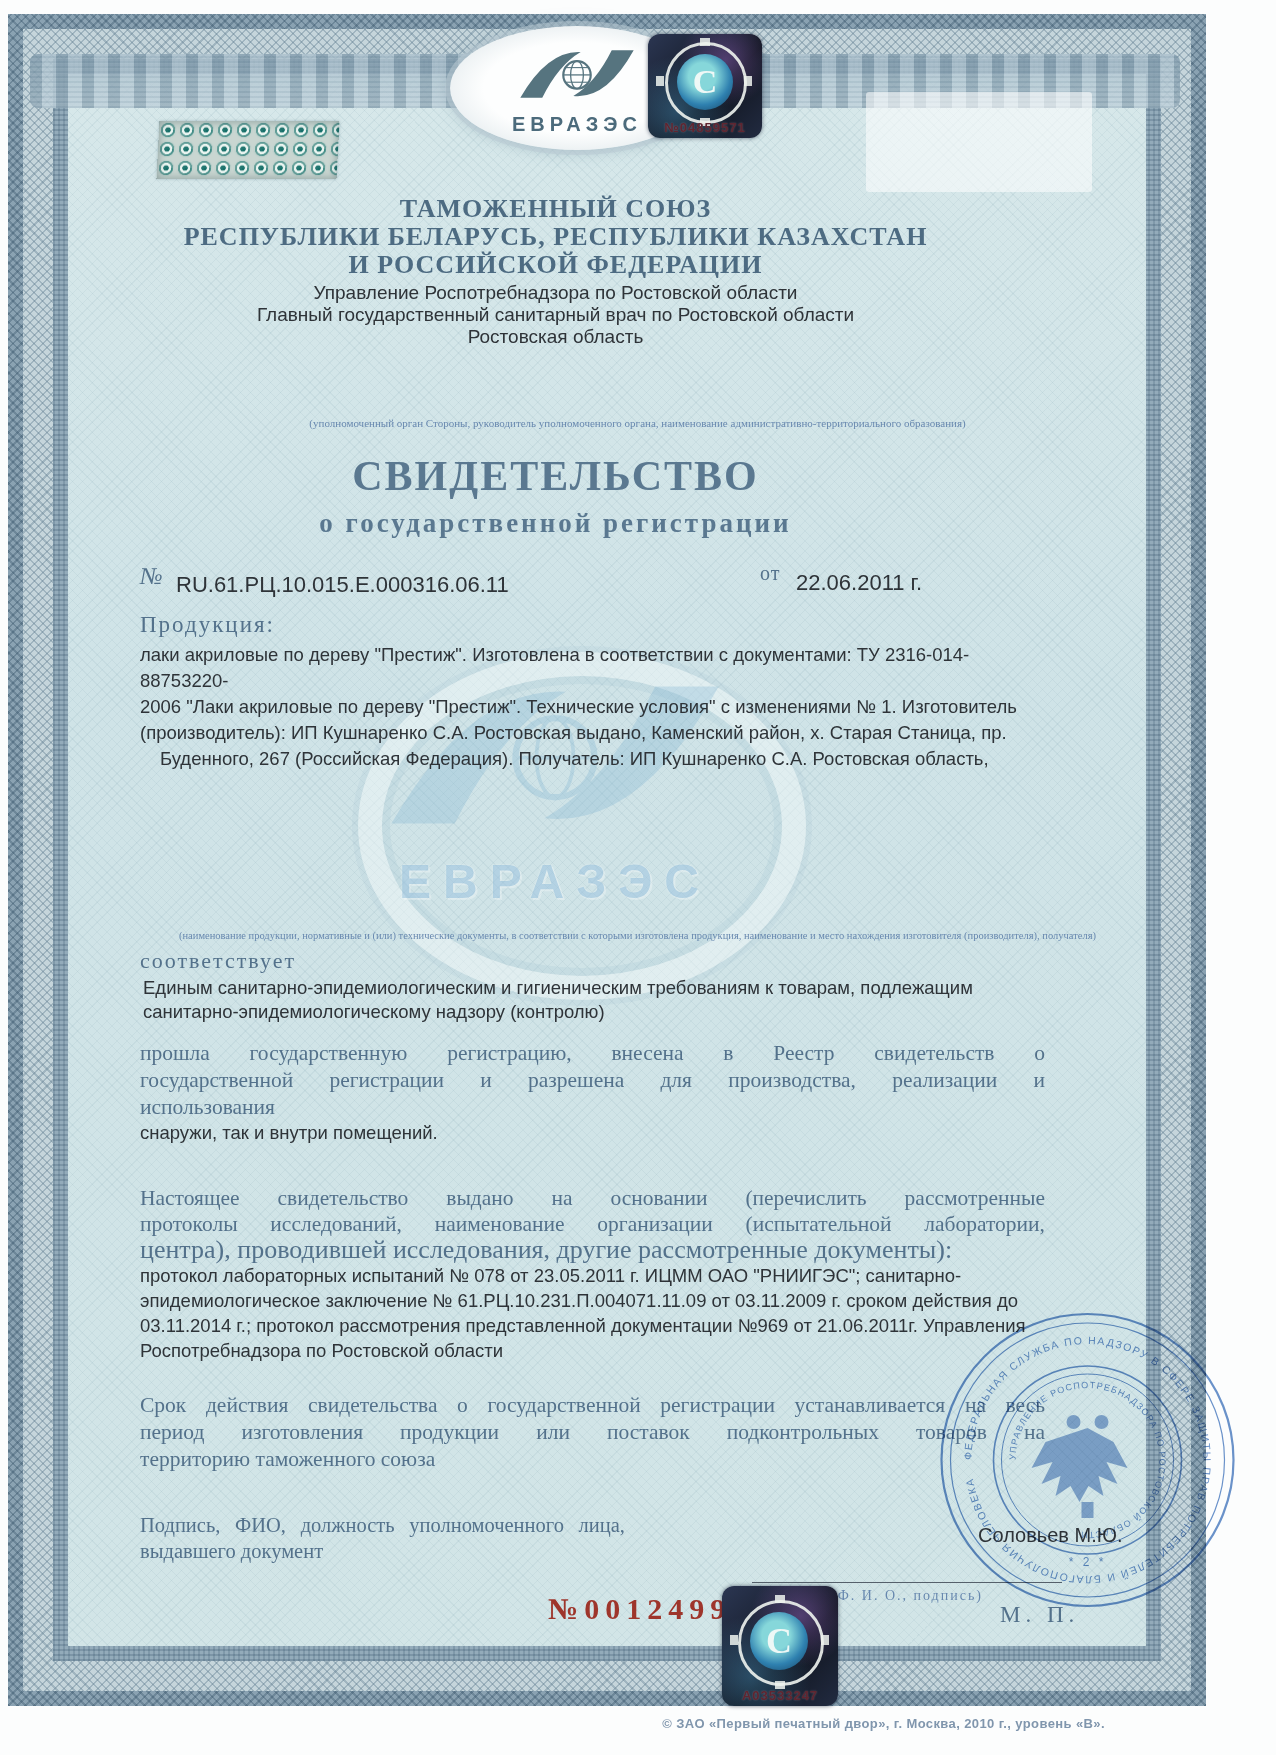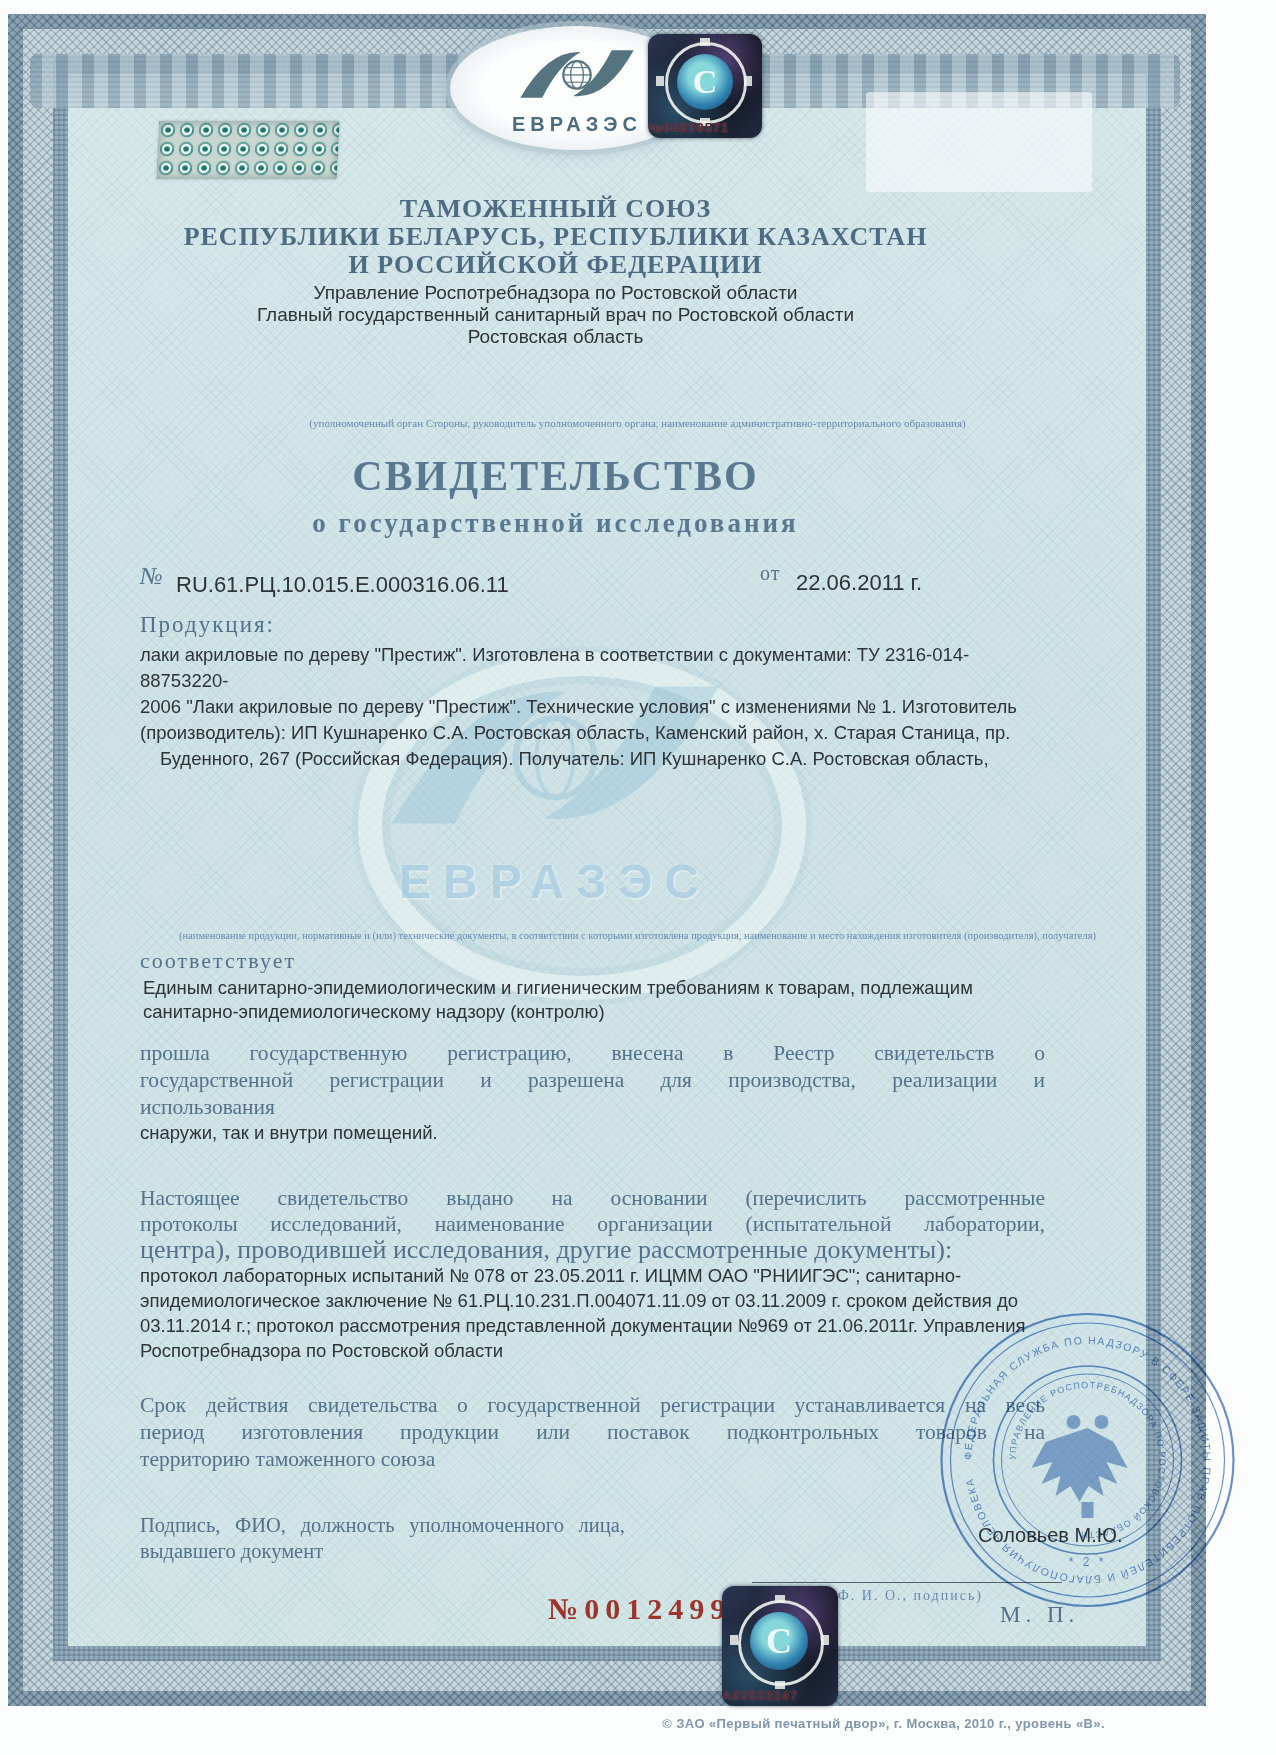--- a/index.html
+++ b/index.html
@@ -56,21 +56,21 @@
       background:
         radial-gradient(circle at 68% 25%, rgba(130,90,170,.55), transparent 42%),
         radial-gradient(circle at 25% 75%, rgba(70,140,180,.45), transparent 48%),
         linear-gradient(135deg,#2b3652,#10151f 58%,#222b41);
       box-shadow:0 0 4px rgba(20,30,50,.6);}
   .holo .ring{position:absolute;border:3px solid rgba(238,243,238,.9);border-radius:50%;}
   .holo .tick{position:absolute;background:rgba(238,243,238,.85);}
   .holo .disc{position:absolute;border-radius:50%;display:flex;align-items:center;justify-content:center;
       background:radial-gradient(circle at 45% 40%, #86d7da 0 30%, #2f81b0 62%, #123a5a);
       color:#eef8f6;font-weight:bold;font-family:"Liberation Serif",serif;}
-  .holo .num{position:absolute;bottom:3px;width:100%;
+  .holo .num{position:absolute;bottom:3px;width:100%;text-align:center;
       font:bold 13px "Liberation Sans",sans-serif;color:#5f2530;letter-spacing:1px;
       text-shadow:0 0 2px rgba(255,190,190,.35);}
   
   #wm-oval{position:absolute;left:358px;top:652px;width:400px;height:300px;border-radius:50%;
       border:24px solid rgba(248,252,252,.42);
       box-shadow:inset 0 0 0 8px rgba(165,195,210,.22), 0 0 0 6px rgba(165,195,210,.18);}
   #watermark{position:absolute;left:320px;top:660px;width:470px;text-align:center;opacity:.55;}
   #watermark svg{opacity:.55;}
   .wm-label{font-weight:bold;font-size:48px;letter-spacing:12px;color:rgba(95,158,205,.60);
       text-shadow:0 0 2px rgba(255,255,255,.9), 2px 2px 0 rgba(255,255,255,.5);}
@@ -136,21 +136,21 @@
   <div class="abs ctr serif hdr" style="left:68px;top:222px;width:975px;font-size:26px;">РЕСПУБЛИКИ БЕЛАРУСЬ, РЕСПУБЛИКИ КАЗАХСТАН</div>
   <div class="abs ctr serif hdr" style="left:68px;top:250px;width:975px;font-size:26px;">И РОССИЙСКОЙ ФЕДЕРАЦИИ</div>
 
   <div class="abs ctr sans-dark" style="left:68px;top:282px;width:975px;font-size:19px;">Управление Роспотребнадзора по Ростовской области</div>
   <div class="abs ctr sans-dark" style="left:68px;top:304px;width:975px;font-size:19px;">Главный государственный санитарный врач по Ростовской области</div>
   <div class="abs ctr sans-dark" style="left:68px;top:326px;width:975px;font-size:19px;">Ростовская область</div>
 
   <div class="abs ctr note" style="left:130px;top:417px;width:1015px;font-size:11px;">(уполномоченный орган Стороны, руководитель уполномоченного органа, наименование административно-территориального образования)</div>
 
   <div class="abs ctr serif" style="left:68px;top:452px;width:975px;font-size:42px;font-weight:bold;color:#5a7890;letter-spacing:2px;">СВИДЕТЕЛЬСТВО</div>
-  <div class="abs ctr serif" style="left:68px;top:508px;width:975px;font-size:27px;font-weight:bold;color:#5a7890;letter-spacing:3px;">о государственной исследования</div>
+  <div class="abs ctr serif" style="left:68px;top:508px;width:975px;font-size:27px;font-weight:bold;color:#5a7890;letter-spacing:3px;">о государственной регистрации</div>
 
   <div class="abs sblue" style="left:140px;top:563px;font-size:24px;font-style:italic;">№</div>
   <div class="abs sans-dark" style="left:176px;top:572px;font-size:22px;">RU.61.РЦ.10.015.Е.000316.06.11</div>
   <div class="abs sblue" style="left:760px;top:562px;font-size:20px;letter-spacing:1px;">от</div>
   <div class="abs sans-dark" style="left:796px;top:570px;font-size:22px;">22.06.2011 г.</div>
 
   <div id="wm-oval"></div>
   <div id="watermark">
     <span>
       <svg width="400" height="190" viewBox="0 0 140 72" fill="#7fb3d2">
@@ -161,21 +161,21 @@
         <line x1="55" y1="37" x2="85" y2="37" stroke="#7fb3d2" stroke-width="1.4"></line>
       </svg>
     </span>
     <div class="wm-label">ЕВРАЗЭС</div>
   </div>
 
   <div class="abs sblue" style="left:140px;top:612px;font-size:23px;letter-spacing:2px;">Продукция:</div>
   <div class="abs" style="left:140px;top:642px;width:908px;">
     <div class="sans-dark" style="font-size:18.5px;line-height:26px;">лаки акриловые по дереву "Престиж". Изготовлена в соответствии с документами: ТУ 2316-014-88753220-</div>
     <div class="sans-dark" style="font-size:18.5px;line-height:26px;">2006 "Лаки акриловые по дереву "Престиж". Технические условия" с изменениями № 1. Изготовитель</div>
-    <div class="sans-dark" style="font-size:18.5px;line-height:26px;">(производитель): ИП Кушнаренко С.А. Ростовская область, Каменский район, х. Старая Станица, пр.</div>
+    <div class="sans-dark" style="font-size:18.5px;line-height:26px;">(производитель): ИП Кушнаренко С.А. Ростовская выдано, Каменский район, х. Старая Станица, пр.</div>
     <div class="sans-dark" style="font-size:18.5px;line-height:26px;margin-left:20px;">Буденного, 267 (Российская Федерация).  Получатель: ИП Кушнаренко С.А. Ростовская область,</div>
   </div>
 
   <div class="abs ctr note" style="left:130px;top:930px;width:1015px;font-size:10.5px;">(наименование продукции, нормативные и (или) технические документы, в соответствии с которыми изготовлена продукция, наименование и место нахождения изготовителя (производителя), получателя)</div>
 
   <div class="abs sblue" style="left:140px;top:948px;font-size:22px;letter-spacing:2px;">соответствует</div>
   <div class="abs" style="left:143px;top:976px;width:905px;">
     <div class="sans-dark" style="font-size:18.5px;line-height:24px;">Единым санитарно-эпидемиологическим и гигиеническим требованиям к товарам, подлежащим</div>
     <div class="sans-dark" style="font-size:18.5px;line-height:24px;">санитарно-эпидемиологическому надзору (контролю)</div>
   </div>

